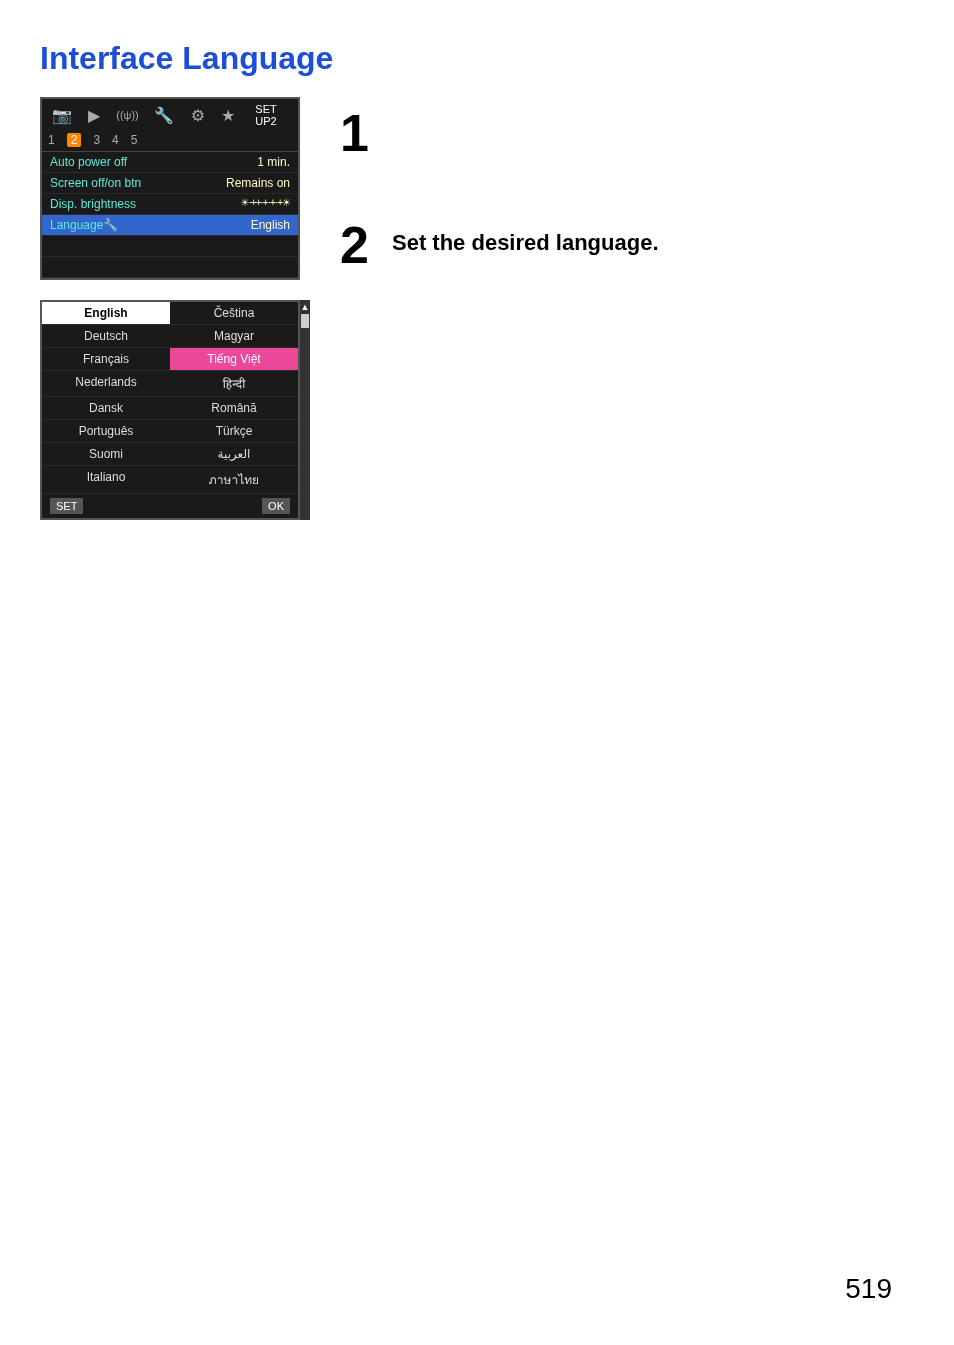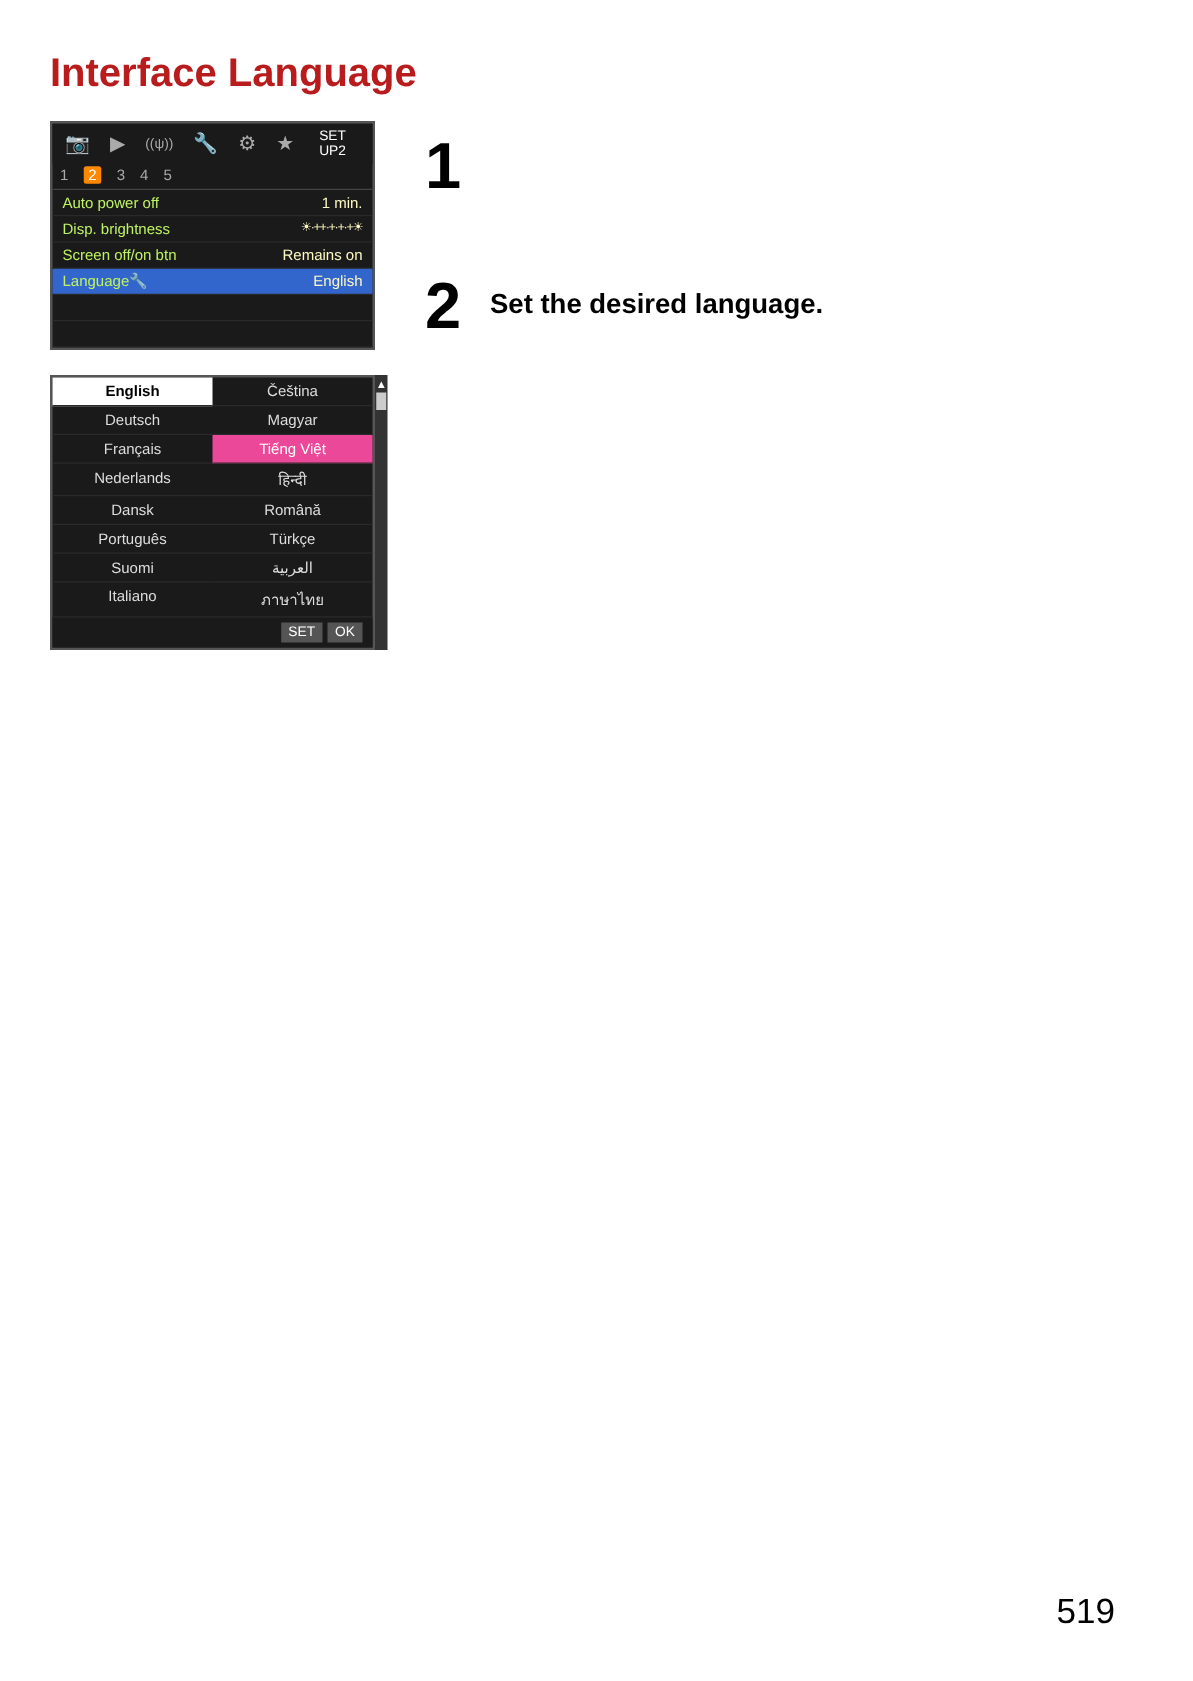--- a/index.html
+++ b/index.html
@@ -7,21 +7,21 @@
       width: 954px;
       min-height: 1345px;
       background: #ffffff;
       font-family: Arial, sans-serif;
       position: relative;
     }
 
     .page-title {
       font-size: 32px;
       font-weight: bold;
-      color: #b91c1c;
+      color: #1d4ed8;
       padding: 40px 40px 20px 40px;
     }
 
     .content-area {
       display: flex;
       flex-direction: row;
       padding: 0 40px;
       gap: 30px;
     }
 
@@ -92,21 +92,21 @@
       justify-content: space-between;
       padding: 3px 8px;
       border-bottom: 1px solid #2a2a2a;
     }
 
     .menu-row.highlighted {
       background: #3366cc;
     }
 
     .menu-row-label {
-      color: #bef264;
+      color: #5eead4;
       font-size: 12px;
       text-align: right;
     }
 
     .menu-row-value {
       color: #fef9c3;
       font-size: 12px;
     }
 
     .menu-row-value.brightness {
@@ -143,21 +143,21 @@
       font-weight: bold;
     }
 
     .lang-cell.highlight-blue {
       background: #ec4899;
       color: #fff;
     }
 
     .lang-footer {
       display: flex;
-      justify-content: flex-end;
+      justify-content: space-between;
       padding: 4px 8px;
       background: #1a1a1a;
       gap: 4px;
     }
 
     .btn-set {
       background: #555;
       color: #fff;
       font-size: 11px;
       padding: 2px 6px;
@@ -267,26 +267,26 @@
         <span class="menu-num">3</span>
         <span class="menu-num">4</span>
         <span class="menu-num">5</span>
       </div>
 
       <div class="menu-row">
         <span class="menu-row-label">Auto power off</span>
         <span class="menu-row-value">1 min.</span>
       </div>
       <div class="menu-row">
+        <span class="menu-row-label">Screen off/on btn</span>
+        <span class="menu-row-value">Remains on</span>
+      </div>
+      <div class="menu-row">
         <span class="menu-row-label">Disp. brightness</span>
         <span class="menu-row-value brightness">☀·++·+·+·+☀</span>
-      </div>
-      <div class="menu-row">
-        <span class="menu-row-label">Screen off/on btn</span>
-        <span class="menu-row-value">Remains on</span>
       </div>
       <div class="menu-row highlighted">
         <span class="menu-row-label">Language🔧</span>
         <span class="menu-row-value">English</span>
       </div>
       <div class="menu-row">
         <span class="menu-row-label">&nbsp;</span>
         <span class="menu-row-value">&nbsp;</span>
       </div>
       <div class="menu-row">

